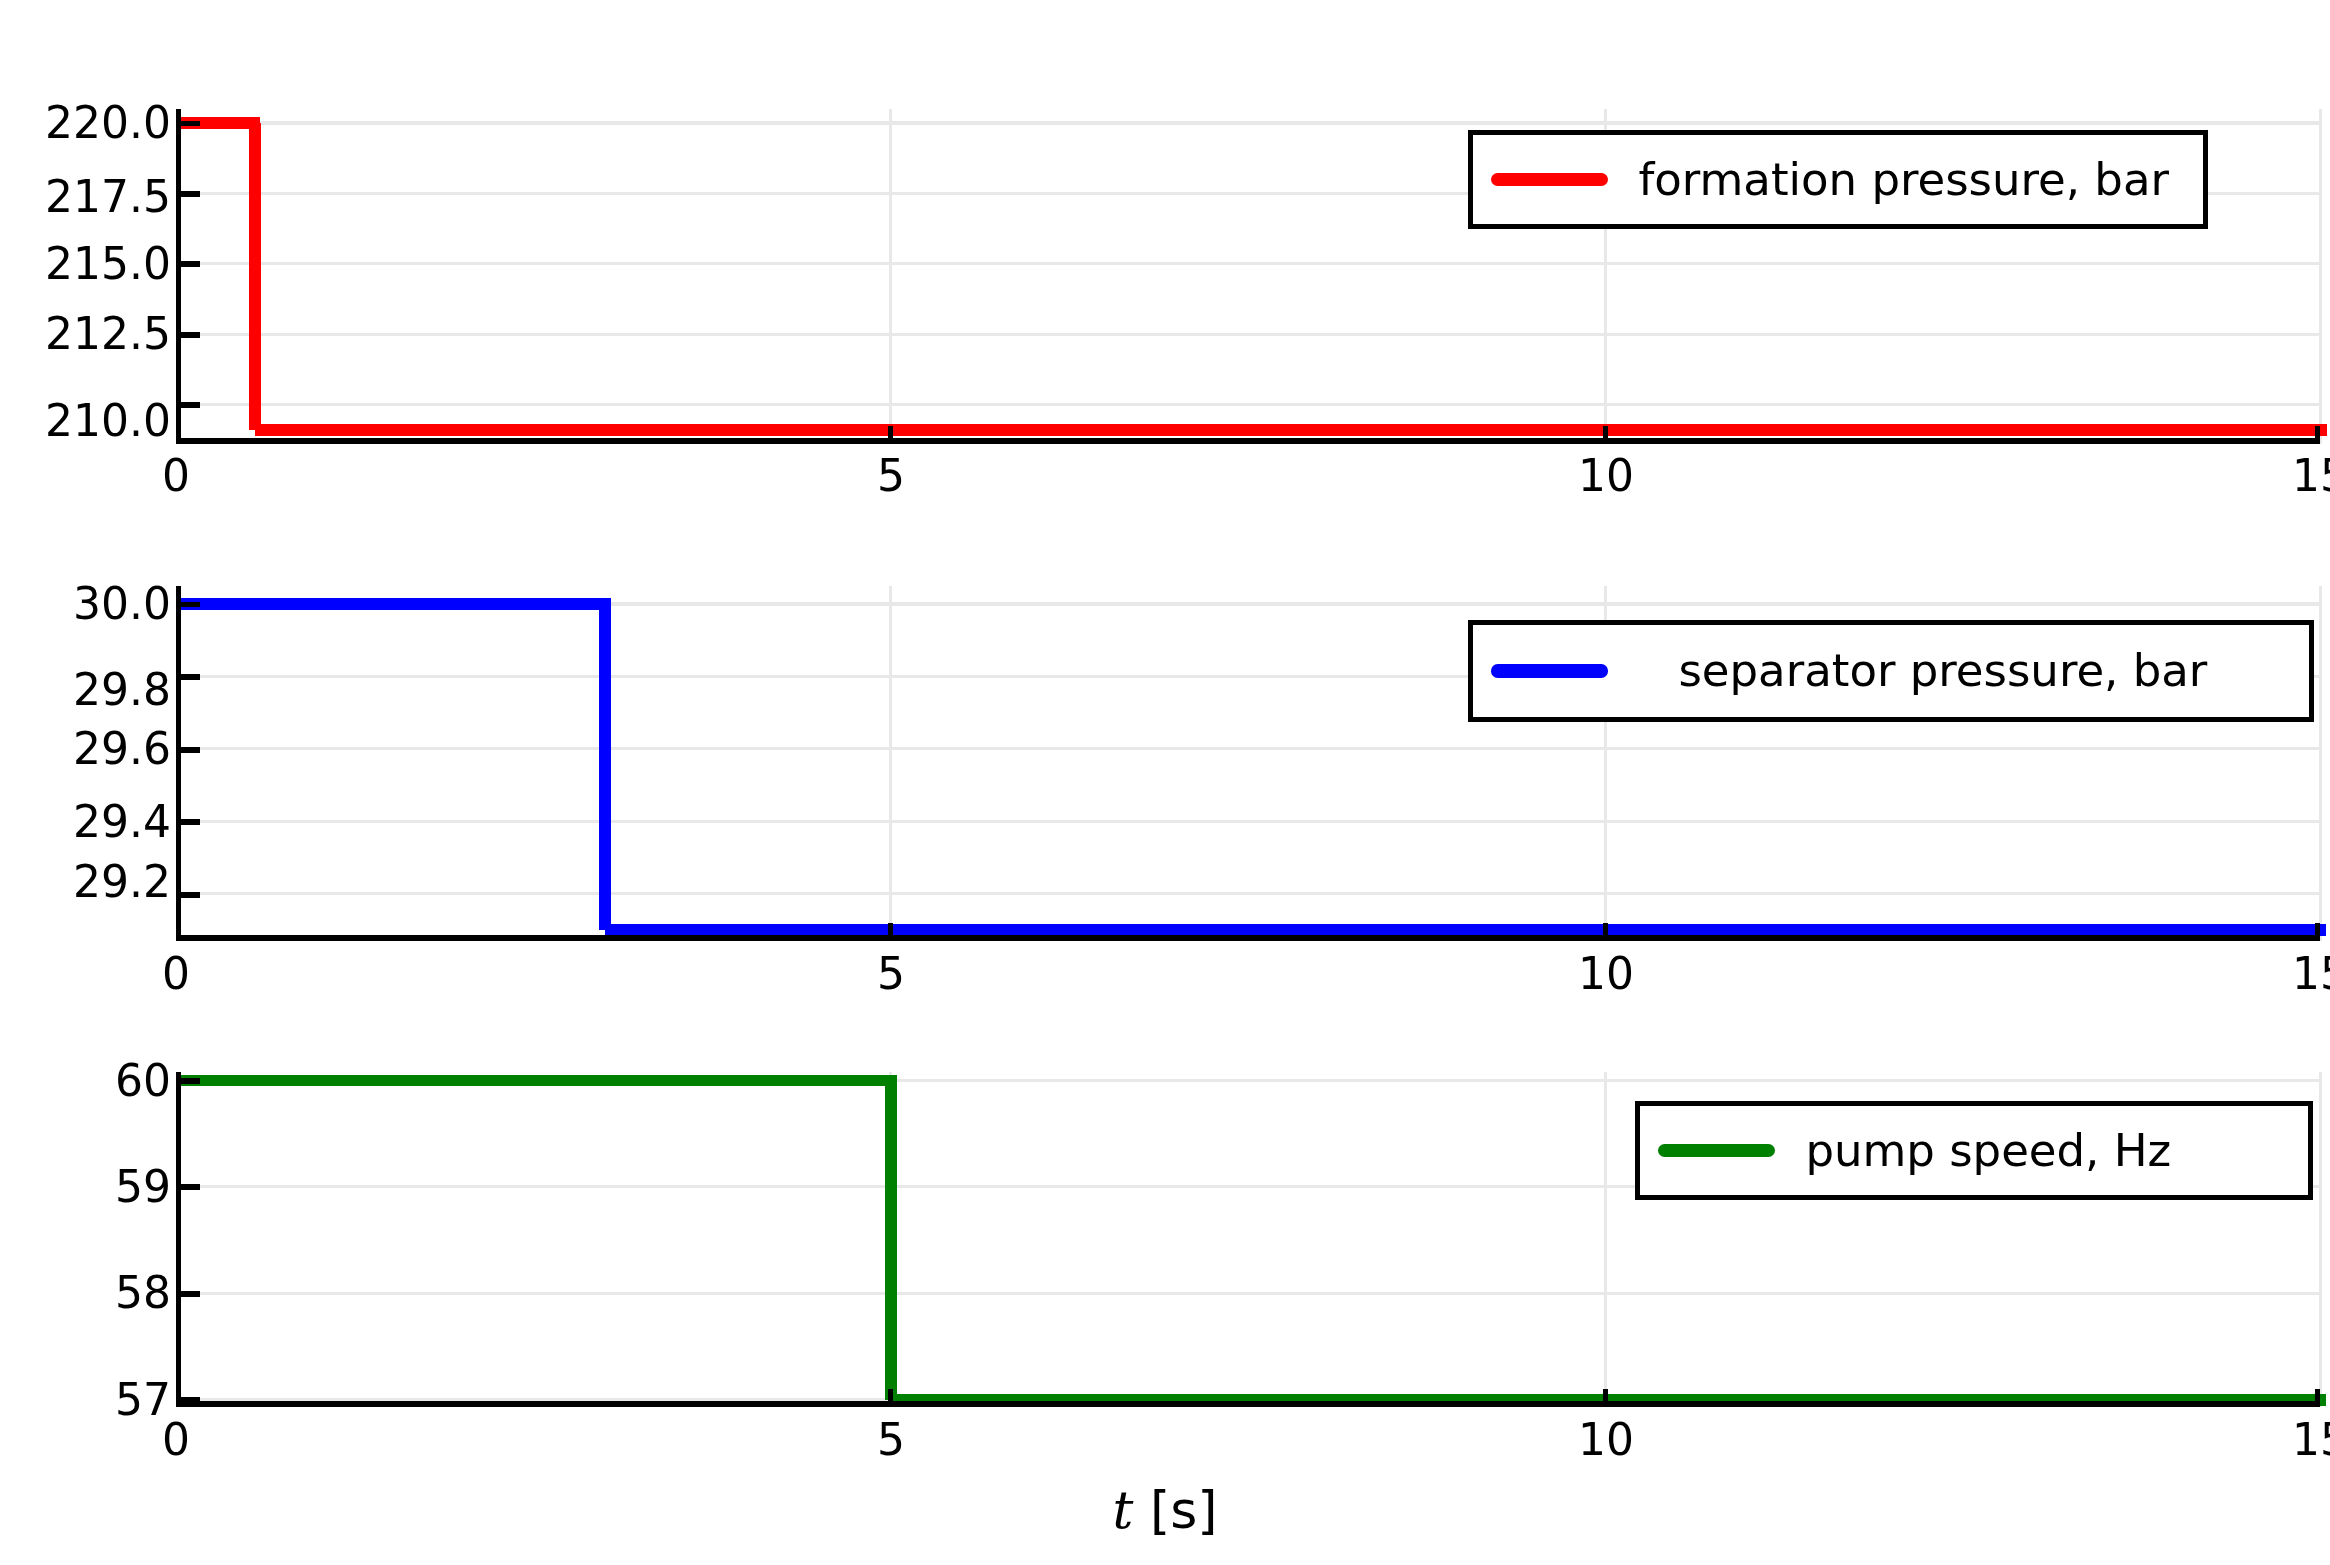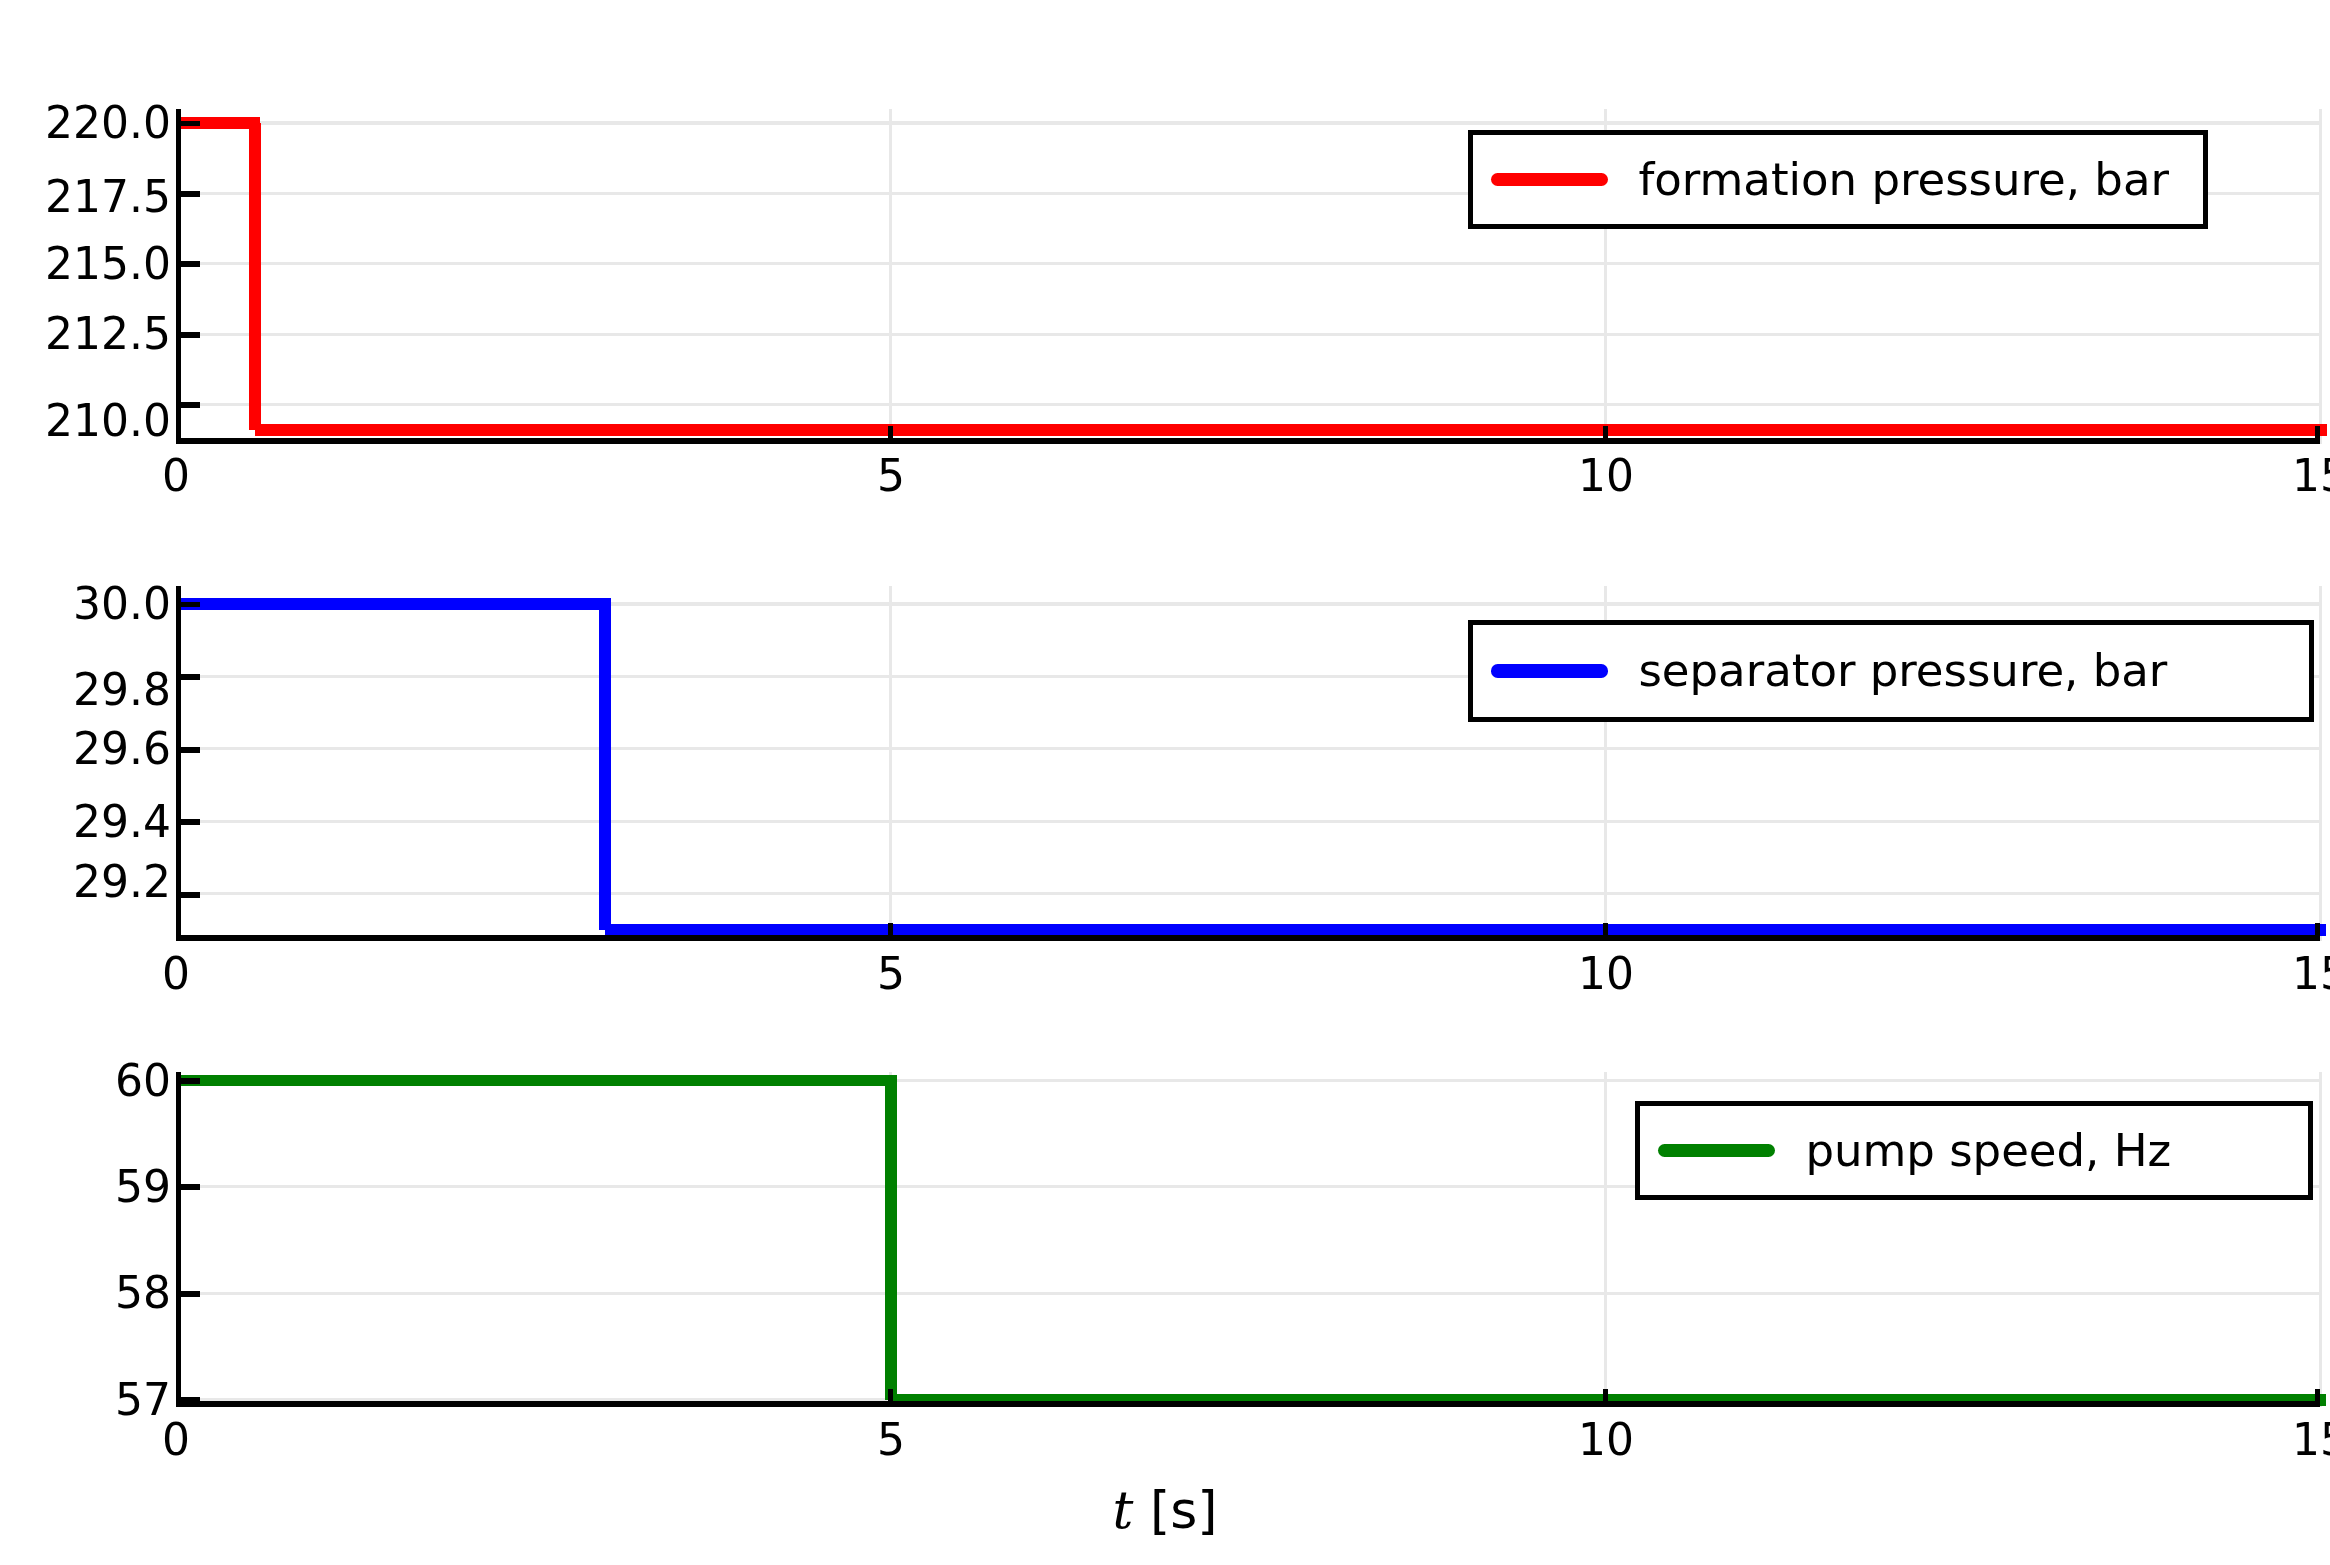--- a/index.html
+++ b/index.html
@@ -154,21 +154,21 @@
       <div class="ylabel" style="top: 236px; text-align: right;">29.4</div>
       <div class="ylabel" style="top: 296px;">29.2</div>
     </div>
   <div class="xtick-row" id="xlab1" style="left:176px; top:950px; width:2144px;">
       <div class="xlabel-tick" style="left: 0px; top: 0px;">0</div>
       <div class="xlabel-tick" style="left: 715px; top: 0px;">5</div>
       <div class="xlabel-tick" style="left: 1430px; top: 0px;">10</div>
       <div class="xlabel-tick" style="left: 2144px; top: 0px;">15</div>
     </div>
 
-  <div class="legend" style="left:1468px; top:620px; width:846px; height:102px;">
+  <div class="legend" style="left:1468px; top:620px; width:846px; height:102px;gap:40px;">
     <span class="legend-swatch" style="background:#0000ff;"></span>
     <span class="legend-label">separator pressure, bar</span>
   </div>
 
   <div class="panel" id="panel2" style="left:176px; top:1072px; width:2144px; height:335px;">
     <div class="plotarea">
       <div class="grid-layer" id="grid2">
           <div class="gridline" style="top: 6.8px;"></div>
           <div class="gridline" style="top: 113px;"></div>
           <div class="gridline" style="top: 220px;"></div>

